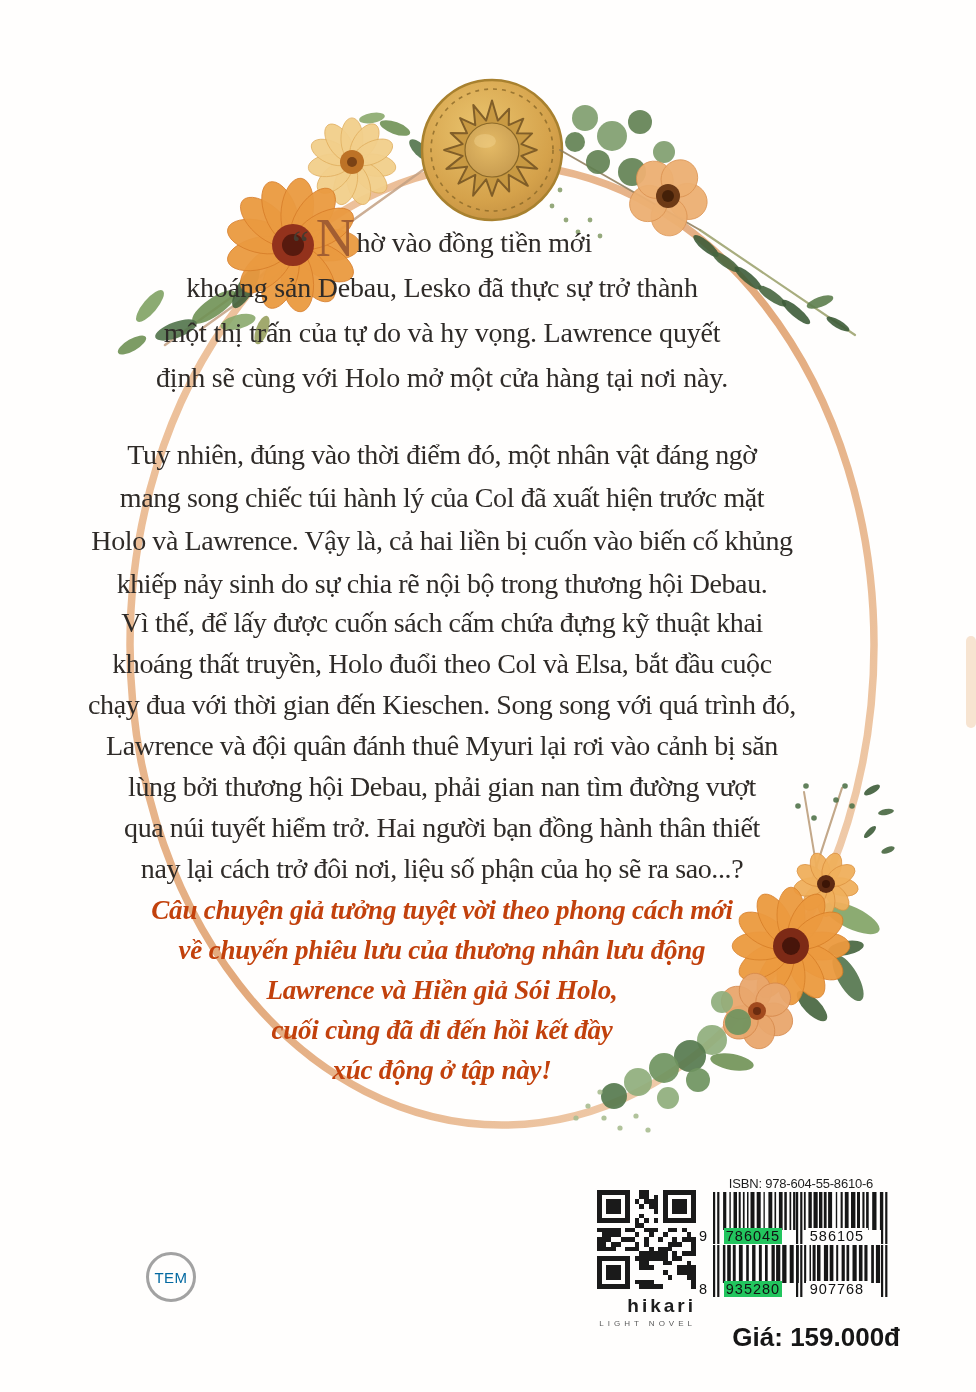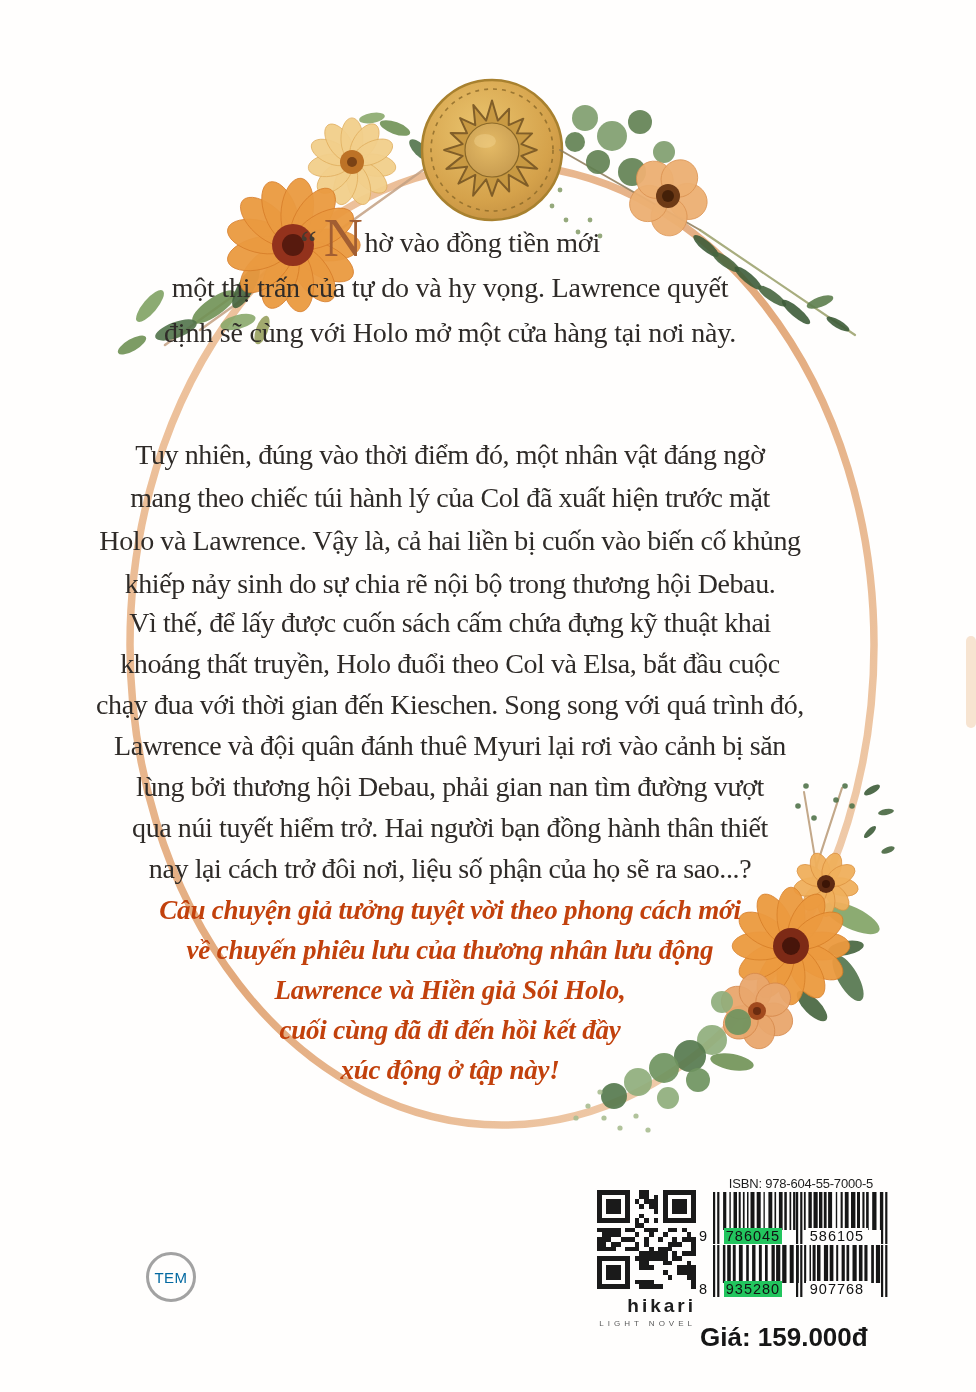--- a/index.html
+++ b/index.html
@@ -4,21 +4,21 @@
 <style>
   html,body{margin:0;padding:0;background:#e8e8e8;}
   .page{
     position:relative;width:976px;height:1392px;margin:0 auto;
     background:#fffefd;overflow:hidden;
     font-family:"Liberation Serif","DejaVu Serif",serif;color:#2f2b28;
   }
   .wreath{position:absolute;left:0;top:0;pointer-events:none;}
 
   
-  .para{position:absolute;left:8px;width:884px;text-align:center;}
+  .para{position:absolute;left:0;width:884px;text-align:center;}
   .para .line{white-space:nowrap;}
   .p1{top:212px;font-size:28px;line-height:45px;letter-spacing:-0.2px;}
   .p2{top:433px;font-size:28px;line-height:43px;letter-spacing:-0.4px;}
   .p3{top:602px;font-size:28px;line-height:41px;letter-spacing:-0.4px;}
   .quote{font-size:38px;line-height:45px;position:relative;top:5px;margin-right:7px;color:#463b30;}
   .dropcap{
     display:inline-block;height:45px;line-height:45px;overflow:visible;
     font-size:54px;color:#a25e32;position:relative;top:4px;margin-right:2px;font-weight:400;
   }
   .tagline{top:890px;font-size:27px;line-height:40px;font-style:italic;font-weight:600;
@@ -39,21 +39,21 @@
 
   .isbn-block{position:absolute;left:712px;top:1176px;width:178px;}
   .isbn-label{font-size:13px;color:#1d1d1d;text-align:center;white-space:nowrap;letter-spacing:-0.2px;}
   .barcode{position:relative;width:178px;height:52px;margin-top:1px;}
   .barcode svg{display:block;width:178px;height:52px;}
   .digits{position:absolute;left:0;top:36px;width:178px;height:16px;font-size:14.5px;color:#111;
     font-family:"Liberation Sans","DejaVu Sans",sans-serif;}
   .digits .lead{position:absolute;left:-13px;top:0;}
   .digits .g1{position:absolute;left:12px;width:58px;text-align:center;background:#22c55e;letter-spacing:1px;}
   .digits .g2{position:absolute;left:94px;width:62px;text-align:center;background:#fffefd;letter-spacing:1px;}
-  .price{position:absolute;left:700px;top:1322px;width:200px;text-align:left;
+  .price{position:absolute;left:700px;top:1322px;width:200px;text-align:right;
     font-size:26px;font-weight:600;color:#161616;
     font-family:"Liberation Sans","DejaVu Sans",sans-serif;}
 </style>
 </head>
 <body>
 
 <div class="page">
 
   <svg class="wreath" width="976" height="1392" viewBox="0 0 976 1392">
     <defs>
@@ -226,27 +226,28 @@
         <circle cx="648" cy="1130" r="2.6" fill="#a8bd90" opacity="0.9"></circle>
         <circle cx="576" cy="1118" r="2.6" fill="#a8bd90" opacity="0.9"></circle>
       </g>
     </svg>
 
   <main>
     <section class="para p1">
       <div class="line">
         <span class="quote">“</span><span class="dropcap">N</span><span>hờ vào đồng tiền mới</span>
       </div>
+      <div class="line">khoáng sản Debau, Lesko đã thực sự trở thành</div>
       <div class="line">một thị trấn của tự do và hy vọng. Lawrence quyết</div>
       <div class="line">định sẽ cùng với Holo mở một cửa hàng tại nơi này.</div>
     </section>
 
     <section class="para p2">
       <div class="line">Tuy nhiên, đúng vào thời điểm đó, một nhân vật đáng ngờ</div>
-      <div class="line">mang theo chiếc túi hành lý của Col đã xuất hiện trước mặt</div>
+      <div class="line">mang song chiếc túi hành lý của Col đã xuất hiện trước mặt</div>
       <div class="line">Holo và Lawrence. Vậy là, cả hai liền bị cuốn vào biến cố khủng</div>
       <div class="line">khiếp nảy sinh do sự chia rẽ nội bộ trong thương hội Debau.</div>
     </section>
 
     <section class="para p3">
       <div class="line">Vì thế, để lấy được cuốn sách cấm chứa đựng kỹ thuật khai</div>
       <div class="line">khoáng thất truyền, Holo đuổi theo Col và Elsa, bắt đầu cuộc</div>
       <div class="line">chạy đua với thời gian đến Kieschen. Song song với quá trình đó,</div>
       <div class="line">Lawrence và đội quân đánh thuê Myuri lại rơi vào cảnh bị săn</div>
       <div class="line">lùng bởi thương hội Debau, phải gian nan tìm đường vượt</div>
@@ -399,21 +400,21 @@
         <rect x="16" y="2" width="3" height="3" fill="#1a1a1a"></rect>
         <rect x="0" y="14" width="7" height="7" fill="#1a1a1a"></rect>
         <rect x="1" y="15" width="5" height="5" fill="#fffefd"></rect>
         <rect x="2" y="16" width="3" height="3" fill="#1a1a1a"></rect>
       </svg>
     <div class="hikari sans">hikari</div>
     <div class="hikari-sub sans">LIGHT NOVEL</div>
   </div>
 
   <div class="isbn-block">
-    <div class="isbn-label sans">ISBN: 978-604-55-7000-5</div>
+    <div class="isbn-label sans">ISBN: 978-604-55-8610-6</div>
     <div class="barcode">
       <svg id="bars1" viewBox="0 0 178 52" preserveAspectRatio="none">
           <rect x="1.0" y="0" width="2.2" height="52" fill="#161616"></rect>
           <rect x="5.2" y="0" width="2.2" height="52" fill="#161616"></rect>
           <rect x="11.1" y="0" width="3.2" height="38" fill="#161616"></rect>
           <rect x="17.4" y="0" width="1.4" height="38" fill="#161616"></rect>
           <rect x="21.5" y="0" width="3.5" height="38" fill="#161616"></rect>
           <rect x="26.7" y="0" width="2.0" height="38" fill="#161616"></rect>
           <rect x="30.9" y="0" width="1.7" height="38" fill="#161616"></rect>
           <rect x="35.0" y="0" width="1.5" height="38" fill="#161616"></rect>

